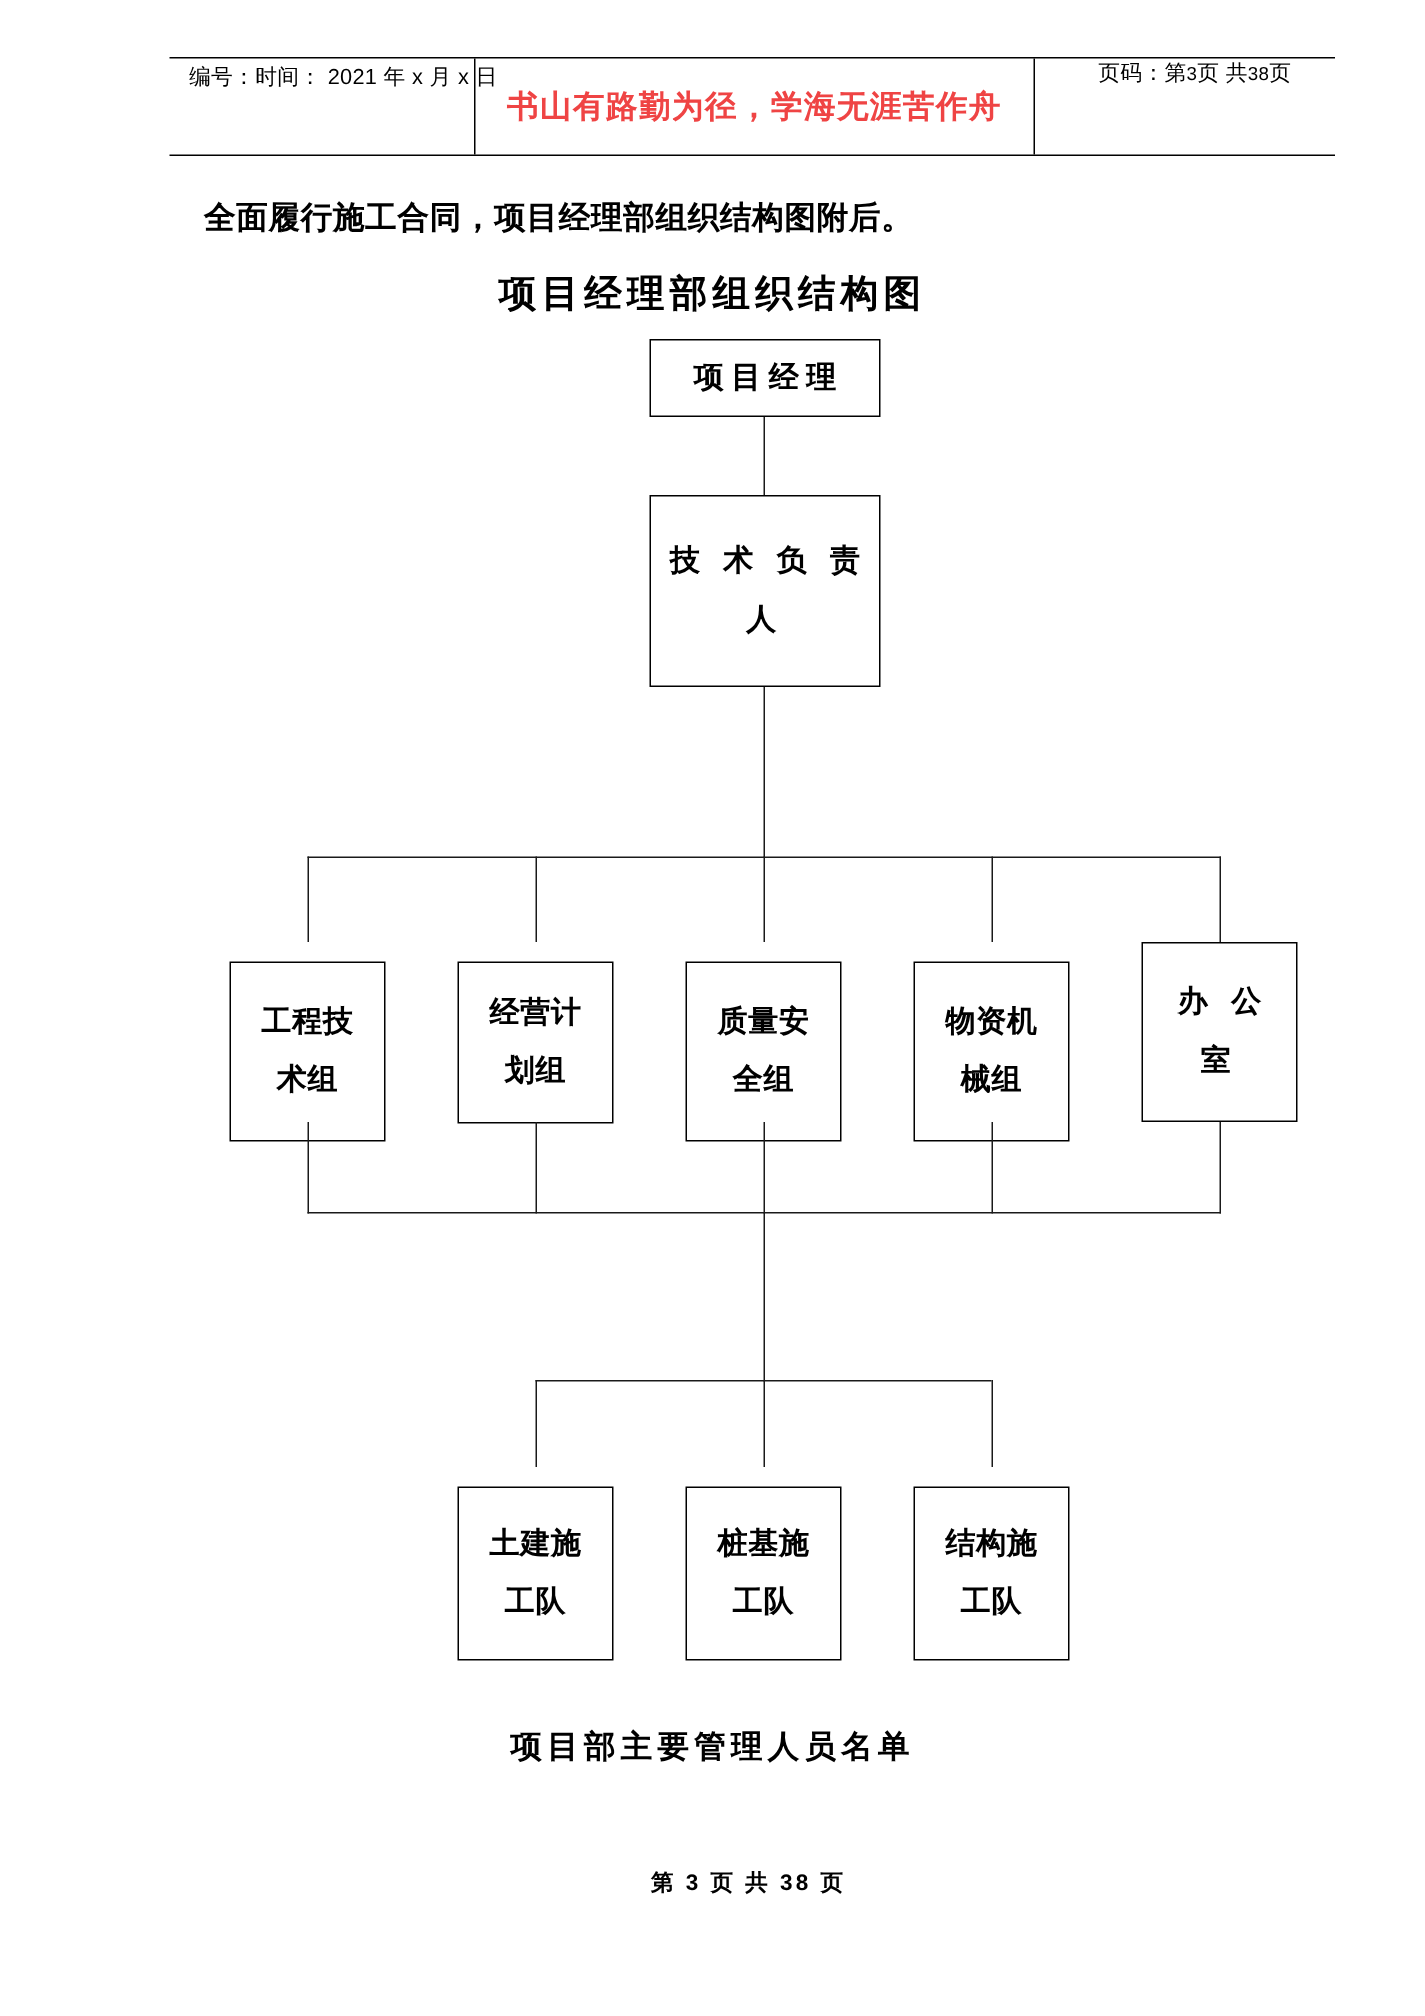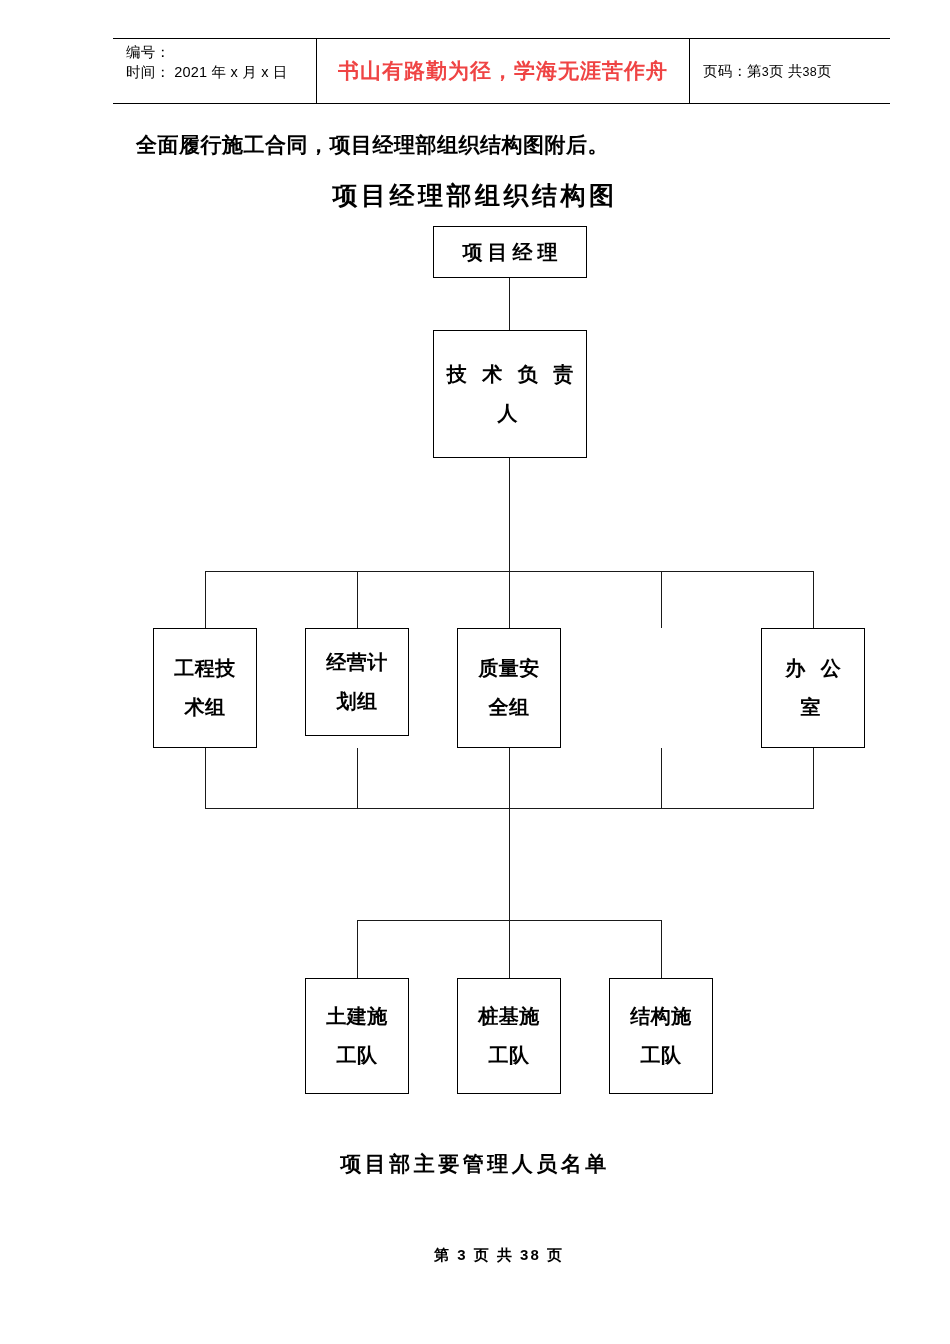--- a/index.html
+++ b/index.html
@@ -25,21 +25,21 @@
     height: 66px;
     border-top: 1.5px solid #000;
     border-bottom: 1.5px solid #000;
     box-sizing: border-box;
     display: flex;
     align-items: stretch;
   }
   .hdr-cell {
     box-sizing: border-box;
     display: flex;
-    flex-direction: column;
+    flex-direction: row;
     justify-content: center;
   }
   .hdr-cell-left {
     width: 204px;
     padding-left: 13px;
     border-right: 1.5px solid #000;
     justify-content: flex-start;
     padding-top: 3px;
   }
   .hdr-line {
@@ -142,20 +142,21 @@
     font-weight: bold;
     line-height: 1.95;
     white-space: pre-line;
   }
   .node.wide {
     letter-spacing: 5px;
     text-indent: 5px;
   }
   .node.two-line {
     letter-spacing: 0.5px;
+    margin-top: 13px;
   }
   .conn {
     position: absolute;
     background: #1a1a1a;
   }
   .conn-v { width: 1.4px; }
   .conn-h { height: 1.4px; }
 </style>
 </head>
 <body>
@@ -200,20 +201,22 @@
   <div class="conn conn-v" style="left:509px; top:571px; height:57px;"></div>
   <div class="conn conn-v" style="left:661px; top:571px; height:57px;"></div>
   <div class="conn conn-v" style="left:813px; top:571px; height:57px;"></div>
 
   <div class="node two-line" style="left:153px; top:628px; width:104px; height:120px;">工程技
 术组</div>
   <div class="node two-line" style="left:305px; top:628px; width:104px; height:108px;">经营计
 划组</div>
   <div class="node two-line" style="left:457px; top:628px; width:104px; height:120px;">质量安
 全组</div>
+  <div class="node two-line" style="left:609px; top:628px; width:104px; height:120px;">物资机
+械组</div>
   <div class="node wide" style="left:761px; top:628px; width:104px; height:120px;">办  公
 室</div>
 
   <div class="conn conn-v" style="left:205px; top:748px; height:61px;"></div>
   <div class="conn conn-v" style="left:357px; top:748px; height:61px;"></div>
   <div class="conn conn-v" style="left:509px; top:748px; height:61px;"></div>
   <div class="conn conn-v" style="left:661px; top:748px; height:61px;"></div>
   <div class="conn conn-v" style="left:813px; top:748px; height:61px;"></div>
 
   <div class="conn conn-h" style="left:205px; top:808px; width:609px;"></div>

